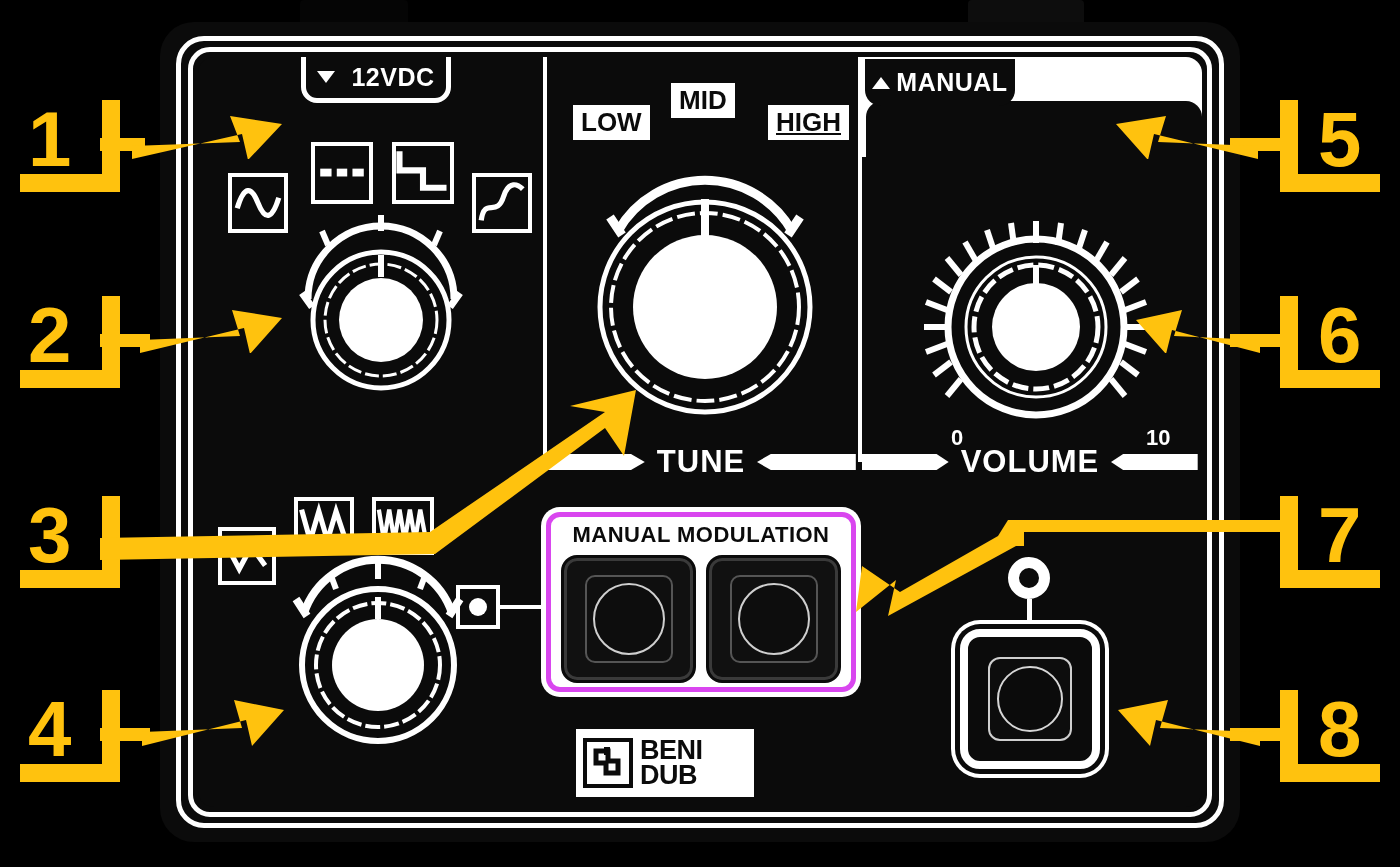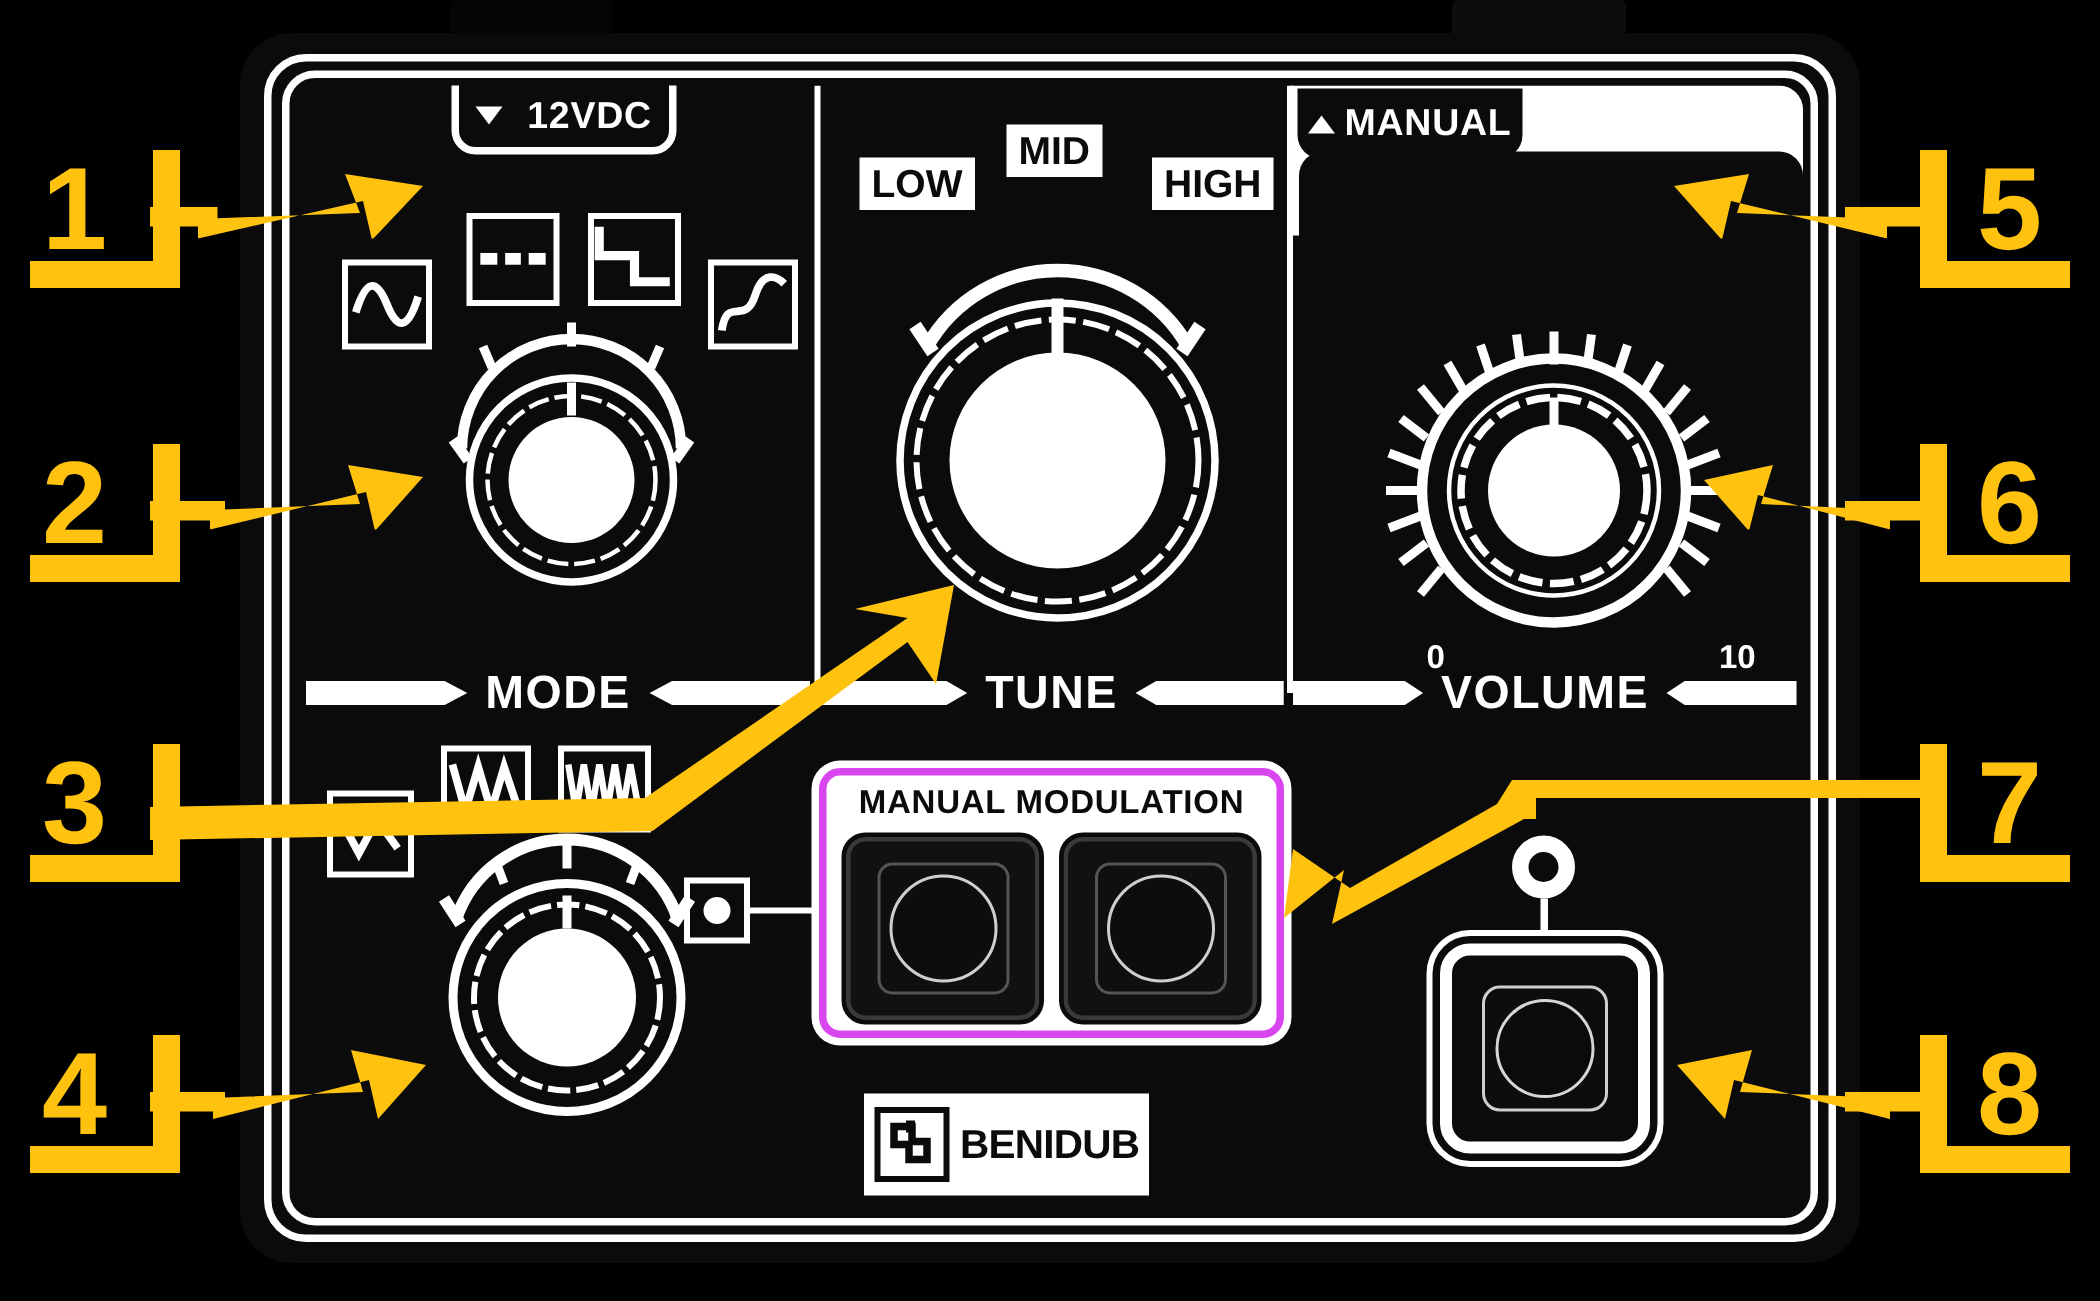--- a/index.html
+++ b/index.html
@@ -154,21 +154,21 @@
   
   .logo {
     position: absolute; left: 378px; top: 672px; width: 276px; height: 68px;
     display: flex; align-items: stretch;
   }
   .logo-left {
     flex: 0 0 178px; background: #ffffff; display:flex; align-items:center; gap:6px; padding: 5px 6px;
   }
   .logo-mark { width: 52px; height: 52px; flex:0 0 52px; }
   .logo-mark svg { display:block; width:100%; height:100%; }
-  .logo-words { display:flex; flex-direction:row; justify-content:center; line-height:0.92; }
+  .logo-words { display:flex; flex-direction:column; justify-content:center; line-height:0.92; }
   .logo-beni { color:#0b0b0b; font-size:27px; font-weight:700; letter-spacing:-0.5px; }
   .logo-dub  { color:#0b0b0b; font-size:27px; font-weight:700; letter-spacing:-0.5px; }
   .logo-right {
     flex: 1; background:#0b0b0b; display:flex; flex-direction:column;
     justify-content:center; align-items:center; line-height:0.94; padding: 4px 6px;
   }
   .logo-ds01 { color:#ffffff; font-size:31px; font-weight:700; letter-spacing:-0.5px; }
   .logo-sub  { color:#ffffff; font-size:16px; font-weight:700; letter-spacing:0.5px; }
 
   
@@ -256,21 +256,21 @@
         <line x1="148" y1="38" x2="154" y2="24" stroke="#fff" stroke-width="6"></line>
         <circle cx="95" cy="113" r="68" stroke="#fff" stroke-width="5" fill="none"></circle>
         <circle cx="95" cy="113" r="56" stroke="#fff" stroke-width="3" fill="none" stroke-dasharray="14 4"></circle>
         <circle cx="95" cy="113" r="42" fill="#fff"></circle>
         <line x1="95" y1="70" x2="95" y2="48" stroke="#fff" stroke-width="6"></line>
       </svg>
     </div>
 
     <div class="range-lbl" style="left:375px;top:48px;">LOW</div>
     <div class="range-lbl" style="left:473px;top:26px;">MID</div>
-    <div class="range-lbl" style="left:570px;top:48px;">HIGH</div>
+    <div class="range-lbl" style="left:570px;top:48px;text-decoration:underline;">HIGH</div>
 
     <div class="knob" style="left:382px;top:78px;width:250px;height:280px;">
       <svg viewBox="0 0 250 280">
         <path d="M38 96 A100 100 0 0 1 212 96" stroke="#fff" stroke-width="9" fill="none"></path>
         <path d="M30 82 l12 18 M220 82 l-12 18" stroke="#fff" stroke-width="9" fill="none"></path>
         <line x1="125" y1="64" x2="125" y2="112" stroke="#fff" stroke-width="8"></line>
         <circle cx="125" cy="172" r="105" stroke="#fff" stroke-width="5" fill="none"></circle>
         <circle cx="125" cy="172" r="94" stroke="#fff" stroke-width="4" fill="none" stroke-dasharray="18 5"></circle>
         <circle cx="125" cy="172" r="72" fill="#fff"></circle>
       </svg>
@@ -304,33 +304,20 @@
         <circle cx="120" cy="120" r="88" stroke="#fff" stroke-width="7" fill="none"></circle>
         <circle cx="120" cy="120" r="70" stroke="#fff" stroke-width="3" fill="none"></circle>
         <circle cx="120" cy="120" r="62" stroke="#fff" stroke-width="5" fill="none" stroke-dasharray="16 5"></circle>
         <circle cx="120" cy="120" r="44" fill="#fff"></circle>
         <line x1="120" y1="58" x2="120" y2="80" stroke="#fff" stroke-width="6"></line>
       </svg>
     </div>
     <div class="scale-num" style="left:753px;top:368px;">0</div>
     <div class="scale-num" style="left:948px;top:368px;">10</div>
 
-    <div class="nameplate" style="left:6px;top:388px;width:336px;">
-      <div class="arrow-band">
-        <svg viewBox="0 0 100 24" preserveAspectRatio="none">
-            <polygon points="0,4 86,4 100,12 86,20 0,20" fill="#fff"></polygon>
-          </svg>
-      </div>
-      <div class="np-text">MODE</div>
-      <div class="arrow-band">
-        <svg viewBox="0 0 100 24" preserveAspectRatio="none">
-            <polygon points="14,4 100,4 100,20 14,20 0,12" fill="#fff"></polygon>
-          </svg>
-      </div>
-    </div>
 
     <div class="nameplate" style="left:664px;top:388px;width:336px;">
       <div class="arrow-band">
         <svg viewBox="0 0 100 24" preserveAspectRatio="none">
             <polygon points="0,4 86,4 100,12 86,20 0,20" fill="#fff"></polygon>
           </svg>
       </div>
       <div class="np-text">VOLUME</div>
       <div class="arrow-band">
         <svg viewBox="0 0 100 24" preserveAspectRatio="none">

